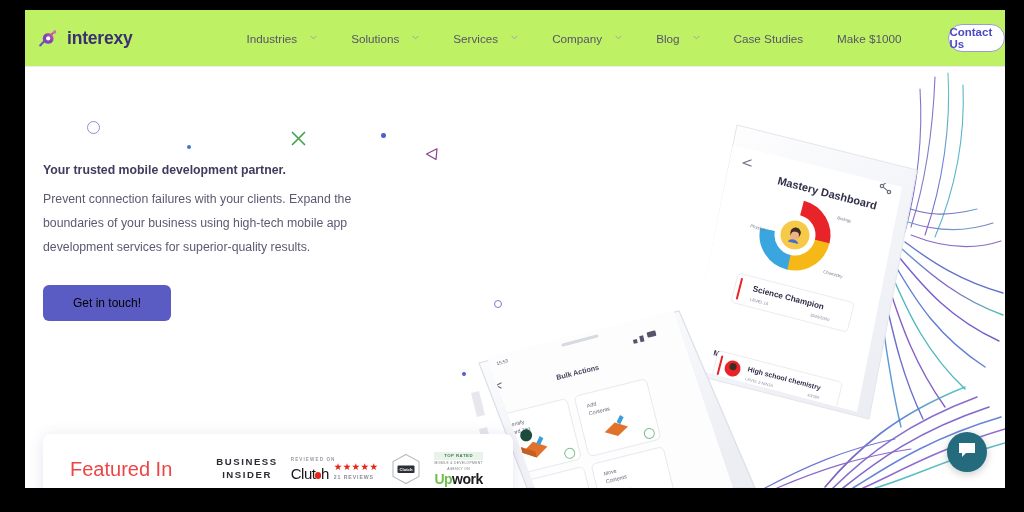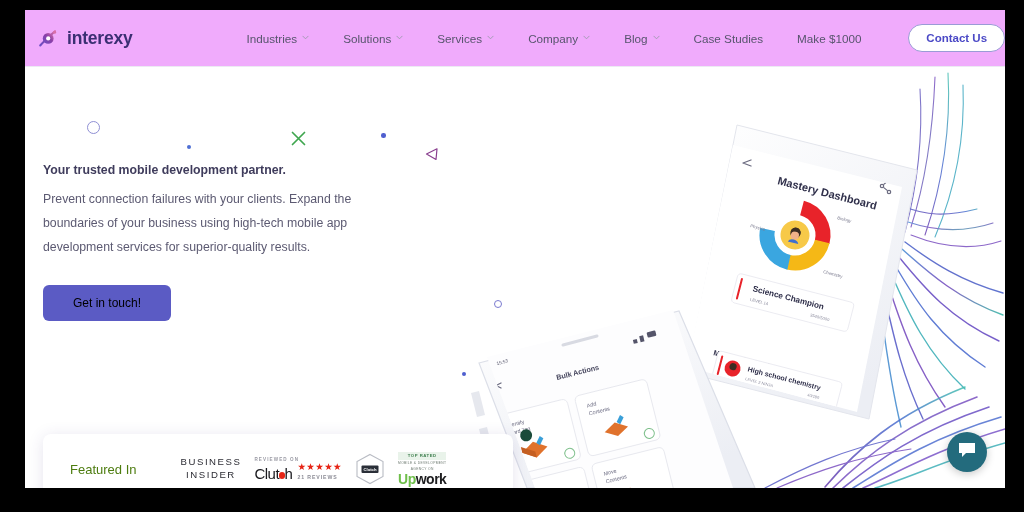--- a/index.html
+++ b/index.html
@@ -29,21 +29,21 @@
     background: #ffffff;
     overflow: hidden;
   }
 
   
   #header {
     position: absolute;
     left: 0; top: 0;
     width: 980px;
     height: 57px;
-    background: #f0abfc;
+    background: #bef264;
     border-bottom: 1px solid #eceaf3;
     display: flex;
     align-items: center;
     z-index: 40;
   }
 
   .brand {
     display: flex;
     align-items: center;
     gap: 9px;
@@ -69,21 +69,21 @@
     gap: 0px;
     margin-left: 97px;
   }
   .nav-item {
     font-size: 11.7px;
     color: #57546d;
     padding: 0 17px;
     white-space: nowrap;
     display: flex;
     align-items: center;
-    gap: 5px;
+    gap: 13px;
     cursor: pointer;
   }
   .caret {
     display: inline-block;
     width: 7px; height: 7px;
     position: relative;
     top: -1px;
   }
   .caret svg { display: block; }
 
@@ -210,35 +210,35 @@
     width: 470px;
     height: 70px;
     background: #ffffff;
     border-radius: 8px;
     box-shadow: 0 2px 16px rgba(60,50,120,0.13);
     display: flex;
     align-items: center;
     z-index: 12;
   }
   #featured-label {
-    font-size: 13px;
-    color: #4d7c0f;
+    font-size: 20px;
+    color: #ef4444;
     margin-left: 27px;
     white-space: nowrap;
     font-weight: 400;
   }
   #logos {
     display: flex;
     align-items: center;
     gap: 13px;
     margin-left: 44px;
   }
   .bi-logo {
     font-size: 9.6px;
-    font-weight: 400;
+    font-weight: 700;
     letter-spacing: 1.55px;
     color: #2b2b33;
     line-height: 1.32;
     text-align: center;
   }
   .clutch-box { text-align: left; }
   .clutch-top {
     font-size: 4.6px;
     letter-spacing: 1.1px;
     color: #9a9aa4;

